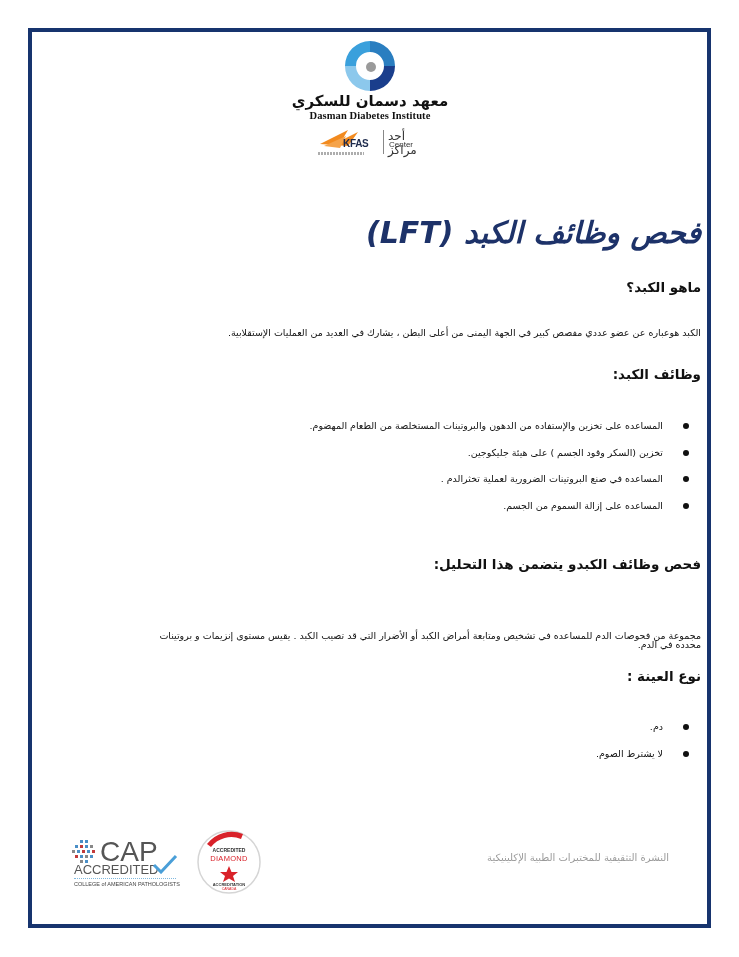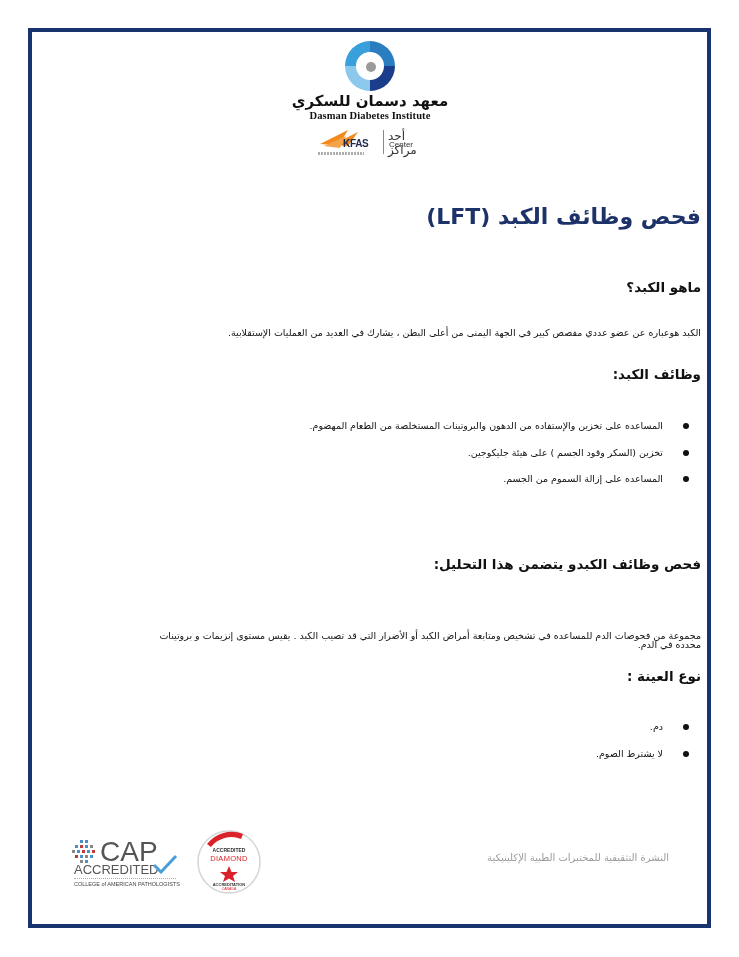--- a/index.html
+++ b/index.html
@@ -12,21 +12,21 @@
     .logo-ar { position: absolute; left: 290px; top: 93px; width: 160px; text-align: center; font-family: "DejaVu Sans", sans-serif; font-weight: bold; font-size: 15px; color: #111; direction: rtl; line-height: 16px; }
     .logo-en { position: absolute; left: 290px; top: 110px; width: 160px; text-align: center; font-family: "Liberation Serif", serif; font-weight: bold; font-size: 10.5px; color: #111; letter-spacing: 0.1px; }
     .kfas { position: absolute; left: 318px; top: 128px; width: 110px; height: 32px; }
     .kfas-word { position: absolute; left: 343px; top: 138px; font-family: "Liberation Sans", sans-serif; font-weight: bold; font-size: 10px; color: #1e2b4d; letter-spacing: -0.3px; }
     .kfas-sub { position: absolute; left: 318px; top: 152px; width: 46px; height: 3px; background: repeating-linear-gradient(90deg, #777 0 2px, transparent 2px 3px); opacity: 0.6; }
     .kfas-divider { position: absolute; left: 383px; top: 130px; width: 1px; height: 24px; background: #888; }
     .kfas-center-ar { position: absolute; left: 388px; top: 129px; width: 34px; font-size: 12px; color: #333; direction: rtl; text-align: left; font-family: "DejaVu Sans", sans-serif; }
     .kfas-center-en { position: absolute; left: 389px; top: 140px; font-size: 8px; color: #333; }
 
     
-    .title { position: absolute; right: 38px; top: 204px; font-family: "DejaVu Sans", sans-serif; font-weight: bold; font-size: 22px; color: #1d3269; direction: rtl; white-space: nowrap; }
+    .title { position: absolute; right: 38px; top: 215px; font-family: "DejaVu Sans", sans-serif; font-weight: bold; font-size: 30px; color: #1d3269; direction: rtl; white-space: nowrap; font-style: italic; }
     .h2 { position: absolute; right: 38px; font-family: "DejaVu Sans", sans-serif; font-weight: bold; font-size: 13.5px; color: #111; direction: rtl; white-space: nowrap; }
     .para { position: absolute; right: 38px; font-family: "DejaVu Sans", sans-serif; font-size: 9.5px; color: #111; direction: rtl; text-align: right; line-height: 26px; }
     .bullets { position: absolute; right: 38px; margin: 0; padding: 0; list-style: none; direction: rtl; font-family: "DejaVu Sans", sans-serif; font-size: 9.5px; color: #111; }
     .bullets li { position: relative; padding-right: 38px; height: 26.5px; line-height: 18px; white-space: nowrap; }
     .bullets .dot { position: absolute; right: 12px; top: 6px; width: 6px; height: 6px; border-radius: 50%; background: #111; }
 
     
     .cap { position: absolute; left: 72px; top: 838px; width: 110px; height: 55px; }
     .ac-badge { position: absolute; left: 197px; top: 830px; width: 64px; height: 64px; }
     .footer-text { position: absolute; right: 70px; top: 852px; font-family: "DejaVu Sans", sans-serif; font-size: 10px; color: #9a9a9a; direction: rtl; white-space: nowrap; }
@@ -60,20 +60,21 @@
 
 <div class="title">فحص وظائف الكبد (LFT)</div>
 
 <div class="h2" style="top:279px;">ماهو الكبد؟</div>
 <div class="para" style="top:320px; width:560px;">الكبد هوعباره عن عضو عددي مفصص كبير في الجهة اليمنى من أعلى البطن ، يشارك في العديد من العمليات الإستقلابية.</div>
 
 <div class="h2" style="top:366px;">وظائف الكبد:</div>
 <ul class="bullets" style="top:417px;">
   <li><span class="dot"></span><span>المساعده على تخزين والإستفاده من الدهون والبروتينات المستخلصة من الطعام المهضوم.</span></li>
   <li><span class="dot"></span><span>تخزين (السكر وقود الجسم ) على هيئة جليكوجين.</span></li>
+  <li><span class="dot"></span><span>المساعده في صنع البروتينات الضرورية لعملية  تخثرالدم .</span></li>
   <li><span class="dot"></span><span>المساعده على إزالة السموم من الجسم.</span></li>
 </ul>
 
 <div class="h2" style="top:556px;">فحص وظائف الكبدو يتضمن هذا التحليل:</div>
 <div class="para" style="top:600px; width:650px; line-height:18px; white-space:nowrap;margin-top:27px;">مجموعة من فحوصات  الدم للمساعده في تشخيص ومتابعة أمراض الكبد أو الأضرار التي قد تصيب الكبد . يقيس مستوى إنزيمات و بروتينات</div>
 <div class="para" style="top:636px; width:650px; line-height:18px;">محدده في الدم.</div>
 
 <div class="h2" style="top:668px;">نوع العينة :</div>
 <ul class="bullets" style="top:718px;">
   <li><span class="dot"></span><span>دم.</span></li>

